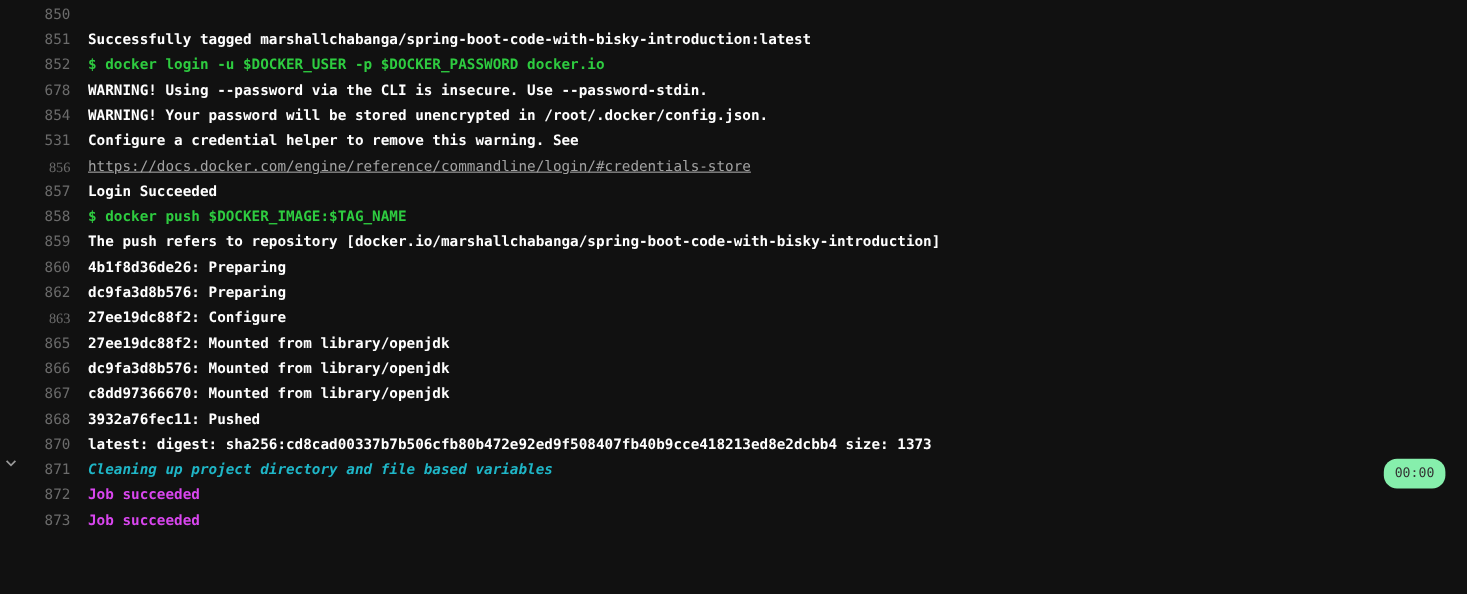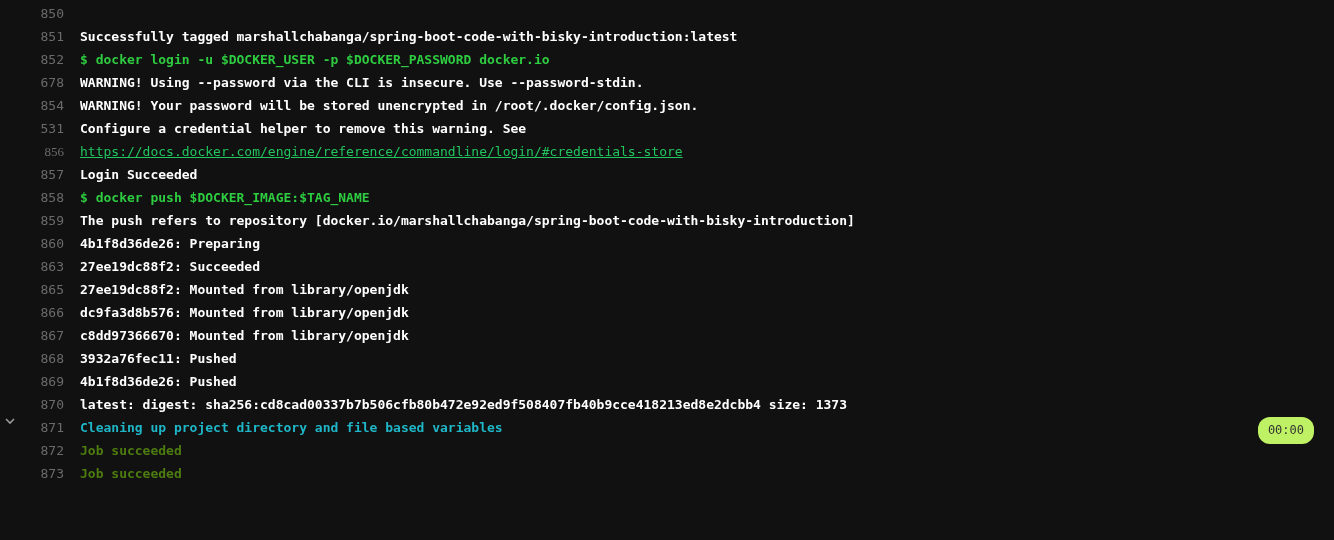--- a/index.html
+++ b/index.html
@@ -43,28 +43,28 @@
       flex-shrink: 0;
     }
     .content {
       flex: 1;
       white-space: pre-wrap;
       word-break: break-all;
       padding-left: 8px;
     }
     .c-white { color: #ffffff; font-weight: bold; }
     .c-dim { color: #bfbfbf; }
-    .c-green { color: #4d7c0f; font-weight: bold; }
+    .c-green { color: #d946ef; font-weight: bold; }
     .c-command { color: #2ecc40; font-weight: bold; }
-    .c-cyan { color: #1fb6c7; font-weight: bold; }
-    .c-link { color: #22c55e; text-decoration: underline; }
+    .c-cyan { color: #1fb6c7; font-weight: bold; font-style: italic; }
+    .c-link { color: #a3a3a3; text-decoration: underline; }
     .timer-badge {
       position: absolute;
       right: 20px;
-      background: #bef264;
+      background: #86efac;
       color: #333;
       border-radius: 12px;
       padding: 2px 10px;
       font-size: 12px;
       font-weight: 500;
     }
     .line-wrapper {
       position: relative;
     }
     svg.chev-icon {
@@ -103,36 +103,36 @@
     <div class="line-wrapper">
       <div class="log-line"><span class="chevron-spacer"></span><span class="gutter" style="width: 52px; text-align: center;">858</span><span class="content c-command">$ docker push $DOCKER_IMAGE:$TAG_NAME</span></div>
     </div>
     <div class="line-wrapper">
       <div class="log-line"><span class="chevron-spacer"></span><span class="gutter" style="width: 52px;">859</span><span class="content c-white">The push refers to repository [docker.io/marshallchabanga/spring-boot-code-with-bisky-introduction]</span></div>
     </div>
     <div class="line-wrapper">
       <div class="log-line"><span class="chevron-spacer"></span><span class="gutter" style="width: 52px;">860</span><span class="content c-white">4b1f8d36de26: Preparing</span></div>
     </div>
     <div class="line-wrapper">
-      <div class="log-line"><span class="chevron-spacer"></span><span class="gutter" style="width: 52px;">863</span><span class="content c-white">27ee19dc88f2: Succeeded</span></div>
+      <div class="log-line"><span class="chevron-spacer"></span><span class="gutter" style="width: 52px;">862</span><span class="content c-white">dc9fa3d8b576: Preparing</span></div>
+    </div>
+    <div class="line-wrapper">
+      <div class="log-line"><span class="chevron-spacer"></span><span class="gutter" style="width: 52px; font-family: Liberation Serif, serif;">863</span><span class="content c-white">27ee19dc88f2: Configure</span></div>
     </div>
     <div class="line-wrapper">
       <div class="log-line"><span class="chevron-spacer"></span><span class="gutter" style="width: 52px;">865</span><span class="content c-white">27ee19dc88f2: Mounted from library/openjdk</span></div>
     </div>
     <div class="line-wrapper">
       <div class="log-line"><span class="chevron-spacer"></span><span class="gutter" style="width: 52px;">866</span><span class="content c-white">dc9fa3d8b576: Mounted from library/openjdk</span></div>
     </div>
     <div class="line-wrapper">
       <div class="log-line"><span class="chevron-spacer"></span><span class="gutter" style="width: 52px;">867</span><span class="content c-white">c8dd97366670: Mounted from library/openjdk</span></div>
     </div>
     <div class="line-wrapper">
       <div class="log-line"><span class="chevron-spacer"></span><span class="gutter" style="width: 52px;">868</span><span class="content c-white">3932a76fec11: Pushed</span></div>
-    </div>
-    <div class="line-wrapper">
-      <div class="log-line"><span class="chevron-spacer"></span><span class="gutter" style="width: 52px;">869</span><span class="content c-white">4b1f8d36de26: Pushed</span></div>
     </div>
     <div class="line-wrapper">
       <div class="log-line"><span class="chevron-spacer"></span><span class="gutter" style="width: 52px;">870</span><span class="content c-white">latest: digest: sha256:cd8cad00337b7b506cfb80b472e92ed9f508407fb40b9cce418213ed8e2dcbb4 size: 1373</span></div>
     </div>
     <div class="line-wrapper">
       <div class="log-line"><span class="chevron"><svg class="chev-icon" viewBox="0 0 10 10" fill="none" stroke="currentColor" stroke-width="1.6">
             <polyline points="1,3 5,7 9,3"></polyline>
           </svg></span><span class="gutter" style="width: 52px;">871</span><span class="content c-cyan">Cleaning up project directory and file based variables</span></div>
       <span class="timer-badge" style="top: 1px;">00:00</span>
     </div>

